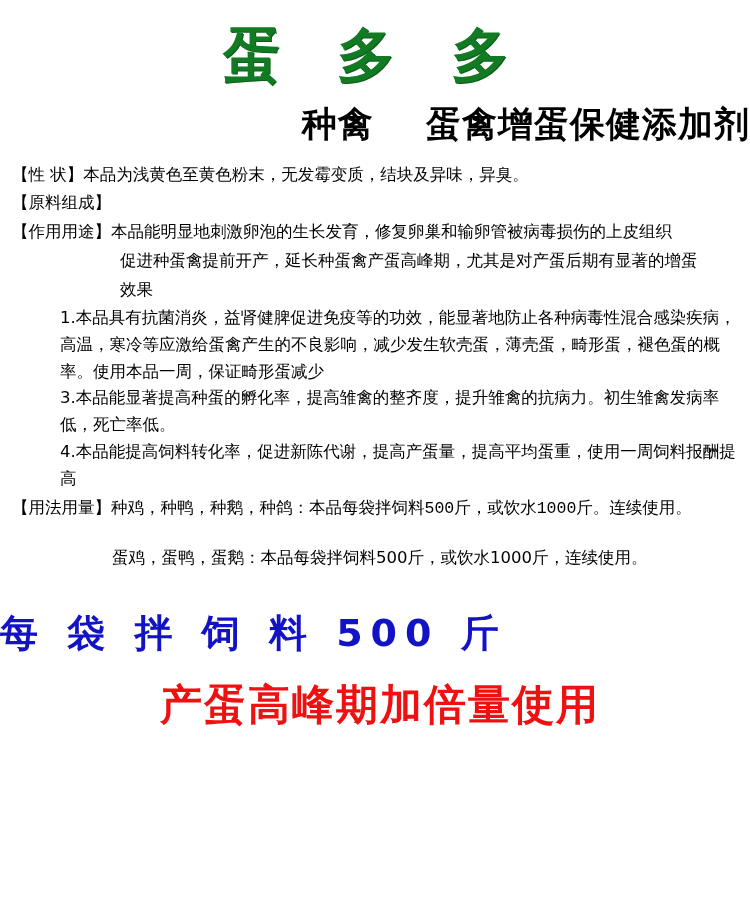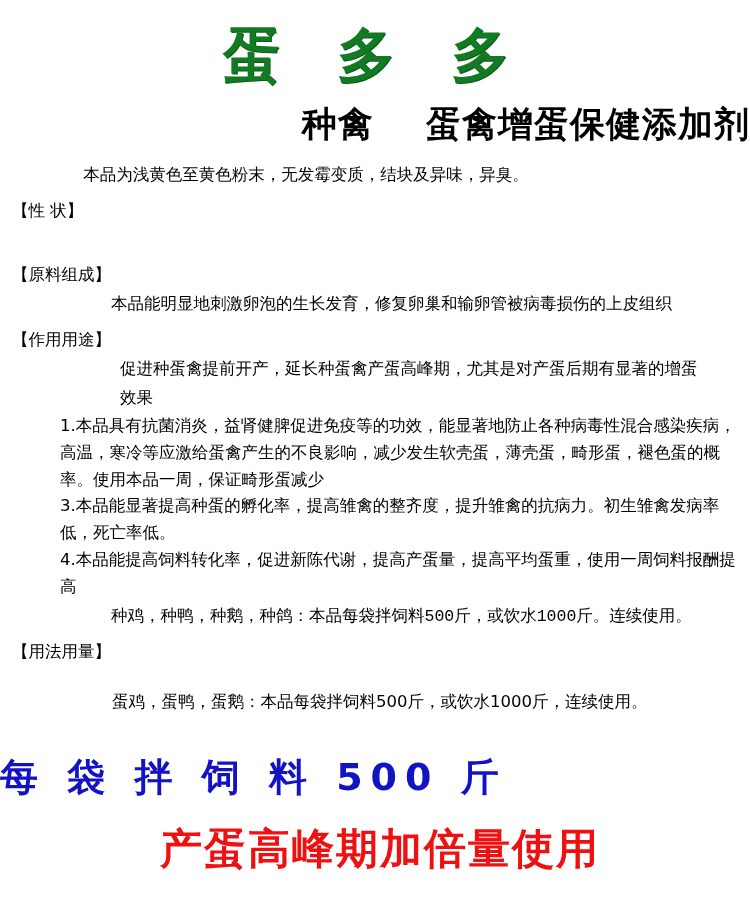--- a/index.html
+++ b/index.html
@@ -57,21 +57,20 @@
     display: block;
     margin-bottom: 2px;
   }
   .row-flex {
     display: flex;
     align-items: flex-start;
   }
   .label {
     flex: 0 0 auto;
     white-space: nowrap;
-    margin-top: 36px;
   }
   .content {
     flex: 1 1 auto;
   }
   .indent-1 {
     padding-left: 108px;
   }
   .indent-2 {
     padding-left: 48px;
   }

